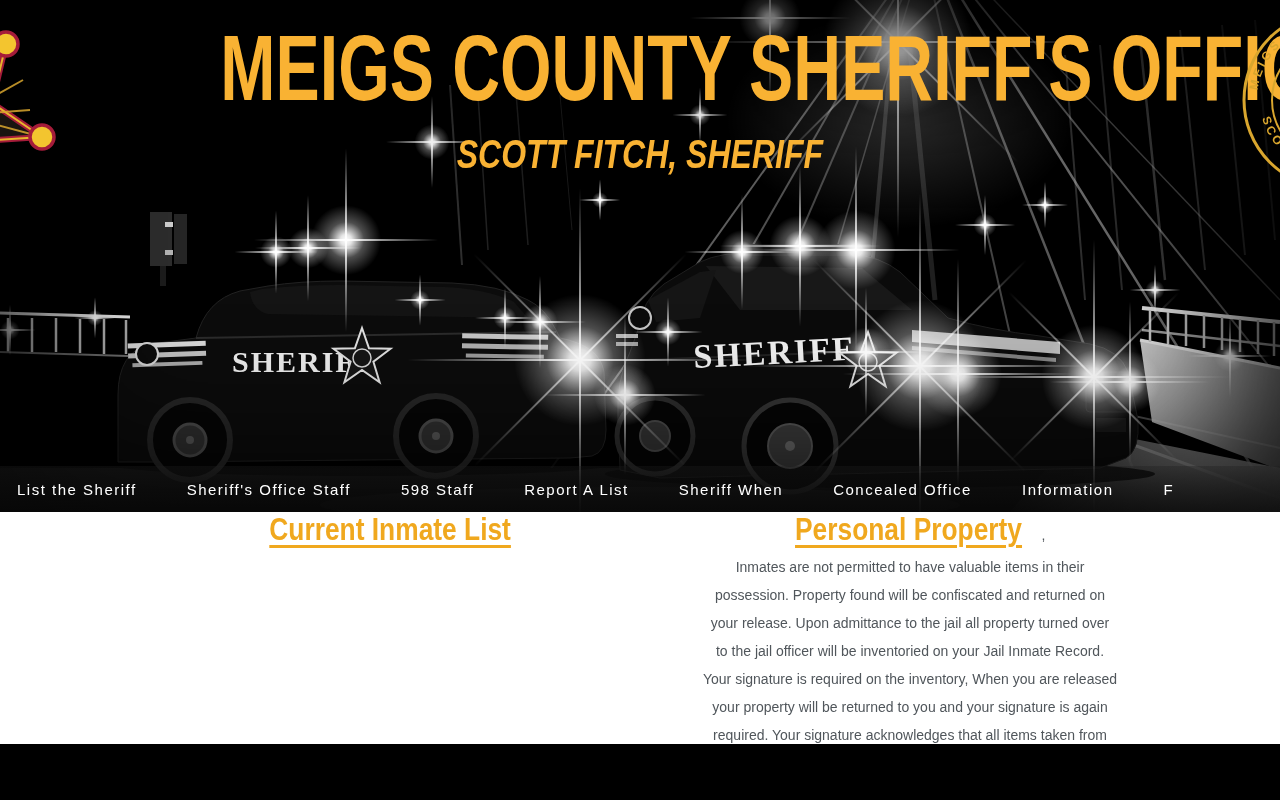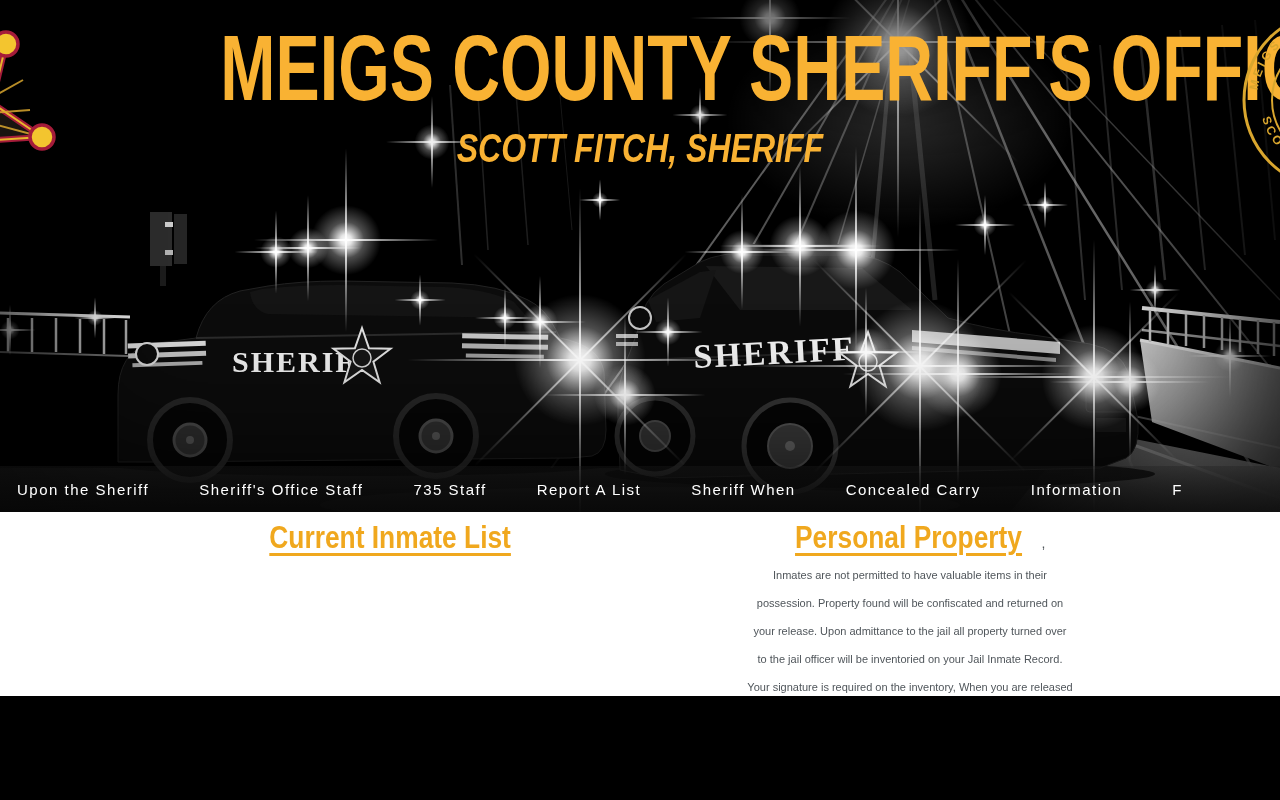--- a/index.html
+++ b/index.html
@@ -23,46 +23,46 @@
   .burst i.d1 { transform:translate(-50%,-50%) rotate(45deg); }
   .burst i.d2 { transform:translate(-50%,-50%) rotate(-45deg); }
   .glow { position:absolute; transform:translate(-50%,-50%); border-radius:50%;
     background:radial-gradient(ellipse, rgba(255,255,255,.17), rgba(255,255,255,0) 70%); }
   .vignette { position:absolute; inset:0; z-index:25; pointer-events:none;
     box-shadow:inset 0 0 140px 40px rgba(0,0,0,.85); }
 
   .title-zone { position:absolute; top:0; left:0; width:100%; text-align:center; z-index:30; }
   .site-title { display:inline-block; margin-top:22px; font-weight:700; font-size:92px; line-height:1.0;
     color:#F9B233; white-space:nowrap; transform:scaleX(.72); letter-spacing:0; }
-  .site-subtitle { margin-top:12px; }
+  .site-subtitle { margin-top:18px; }
   .site-subtitle span { display:inline-block; font-weight:700; font-style:italic; font-size:40px;
     color:#F9B233; white-space:nowrap; transform:scaleX(.80); }
 
   .badge-left { position:absolute; left:-145px; top:10px; z-index:35; }
   .seal-right { position:absolute; left:1222px; top:-5px; z-index:35; }
   .seal-arc-text { font-family:"Liberation Sans",sans-serif; font-size:12px; font-weight:700; letter-spacing:3px; fill:#D9A62E; }
 
   
   .navbar { position:absolute; left:0; bottom:0; width:100%; height:46px; z-index:40;
     display:flex; align-items:center; padding-left:17px; gap:50px; white-space:nowrap;
     background:linear-gradient(180deg, rgba(30,30,30,.35), rgba(8,8,8,.72)); }
   .navbar a { color:#FFFFFF; text-decoration:none; font-size:15px; letter-spacing:1.5px; cursor:pointer; }
 
   
-  .content { width:1280px; height:184px; background:#ffffff; overflow:hidden;
-    display:flex; justify-content:center; padding-top:8px; }
+  .content { width:1280px; height:232px; background:#ffffff; overflow:hidden;
+    display:flex; justify-content:center; padding-top:0; }
   .col-left  { width:540px; text-align:center; }
   .col-right { width:500px; text-align:center; }
   .section-heading { display:inline-block; transform:scaleX(.85); font-weight:700; font-size:31px;
     color:#F0A81E; text-decoration:underline; text-decoration-thickness:3px; text-underline-offset:5px;
     cursor:pointer; white-space:nowrap; }
   .heading-suffix { color:#50565B; font-size:14px; vertical-align:baseline; }
   .download-block { display:inline-block; margin-top:38px; cursor:pointer; text-decoration:none; }
   .xls-label { display:block; margin-top:4px; font-size:24px; letter-spacing:2px; color:#8F8F8F; }
-  .body-text { margin-top:5px; white-space:pre-line; text-align:center; font-size:11px;
+  .body-text { margin-top:5px; white-space:pre-line; text-align:center; font-size:14px;
     line-height:28px; color:#50565B; }
 
   
   .footer { width:1280px; height:38px; background:#000000; }
 </style>
 </head>
 <body>
 
 <div class="page">
 
@@ -288,26 +288,26 @@
       <text class="seal-arc-text"><textPath href="#sealTop" startOffset="4%">MEIGS COU</textPath></text>
       <text class="seal-arc-text"><textPath href="#sealBot" startOffset="8%">SCOT</textPath></text>
     </svg>
 
     <div class="title-zone">
       <div class="site-title">MEIGS COUNTY SHERIFF'S OFFICE</div>
       <div class="site-subtitle"><span>SCOTT FITCH, SHERIFF</span></div>
     </div>
 
     <nav class="navbar">
-      <a>Upon the Sheriff</a>
+      <a>List the Sheriff</a>
       <a>Sheriff's Office Staff</a>
-      <a>735 Staff</a>
+      <a>598 Staff</a>
       <a>Report A List</a>
       <a>Sheriff When</a>
-      <a>Concealed Carry</a>
+      <a>Concealed Office</a>
       <a>Information</a>
       <a>F</a>
     </nav>
   </div>
 
   <div class="content">
     <div class="col-left">
       <a class="section-heading">Current Inmate List</a>
       <br>
     </div>

